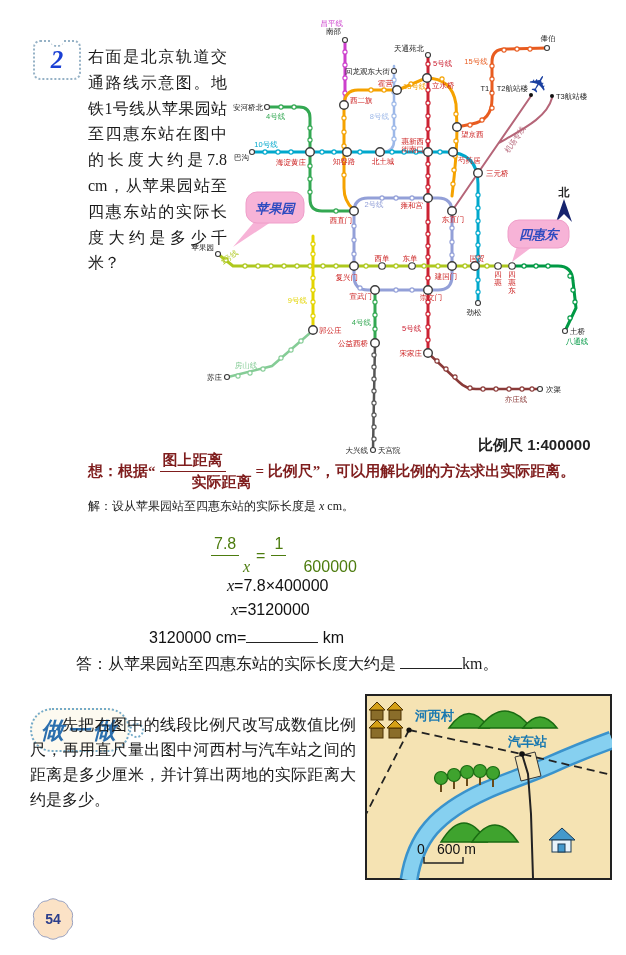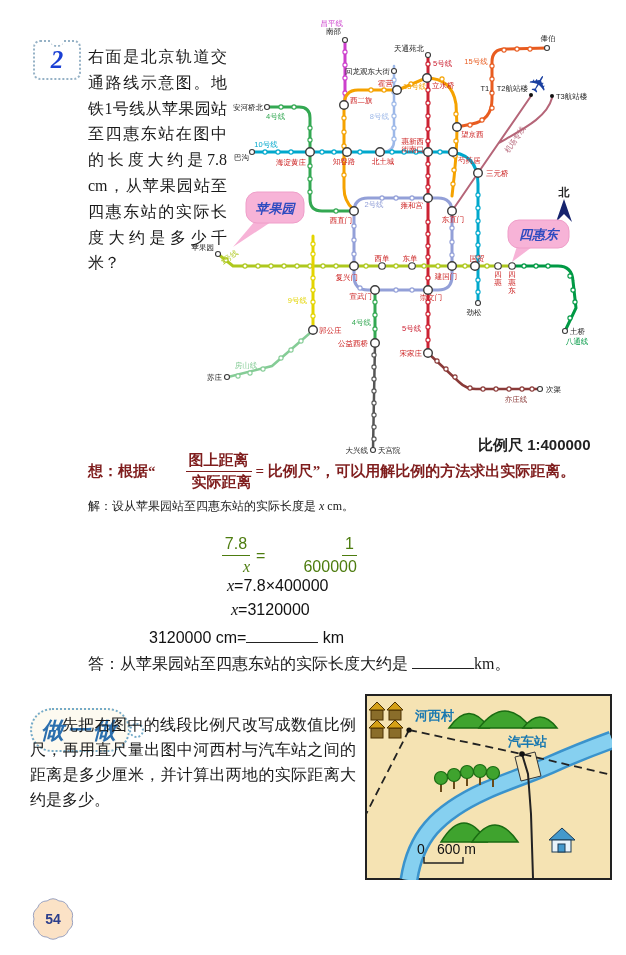--- a/index.html
+++ b/index.html
@@ -12,21 +12,21 @@
   .book::before{content:"";position:absolute;top:-3px;left:50%;margin-left:-6px;width:12px;height:6px;
         background:#fff;border-bottom:2px dotted #96b2c6;border-radius:0 0 50% 50%;}
   .book .num{font-size:25px;font-weight:bold;color:#1a3fd4;font-style:italic;}
   
   .ptext{left:88px;top:44px;width:139px;font-size:16px;line-height:25.8px;text-align:justify;text-justify:inter-character;}
   
   #metro{left:0;top:0;}
   svg text{font-family:"Liberation Sans","DejaVu Sans",sans-serif;}
   
   .think{left:88px;top:451px;display:flex;align-items:center;color:#7f1d1d;font-size:15px;font-weight:bold;white-space:nowrap;}
-  .frac{display:inline-flex;flex-direction:column;align-items:flex-end;line-height:1.25;margin:0 4px;}
+  .frac{display:inline-flex;flex-direction:column;align-items:flex-start;line-height:1.25;margin:0 4px;}
   .frac .top{border-bottom:1.6px solid currentColor;padding:0 3px 1px;}
   .frac .bot{padding-top:1px;margin-left:32px;}
   .solve{left:88px;top:498px;font-size:12px;}
   .var{font-family:"Liberation Serif","DejaVu Serif",serif;font-style:italic;}
   .eqfont{font-family:"Liberation Sans","DejaVu Sans",sans-serif;}
   .eq1{left:205px;top:534px;display:flex;align-items:center;font-size:16px;color:#4d7c0f;}
   .eq1 .frac{margin:0 6px;}
   .eqline{font-size:16px;color:#111;}
   .blank{display:inline-block;border-bottom:1.6px solid #222;height:14px;vertical-align:baseline;}
   
@@ -345,21 +345,21 @@
 </div>
 
 <div class="abs eqline eqfont" style="left:231px;top:601px;">
   <span class="var">x</span><span>=3120000</span>
 </div>
 
 <div class="abs eqline eqfont" style="left:149px;top:628px;">
   <span>3120000 cm=</span><span class="blank" style="width:72px;"></span><span> km</span>
 </div>
 
-<div class="abs" style="left:88px;top:654px;font-size:16px;">
+<div class="abs" style="left:76px;top:654px;font-size:16px;">
   <span>答：从苹果园站至四惠东站的实际长度大约是 </span><span class="blank" style="width:62px;"></span><span>km。</span>
 </div>
 
 <div class="abs badge">
   <span>做一做</span>
 </div>
 
 <div class="abs practext">
   <p>先把右图中的线段比例尺改写成数值比例尺，再用直尺量出图中河西村与汽车站之间的距离是多少厘米，并计算出两地的实际距离大约是多少。</p>
 </div>

